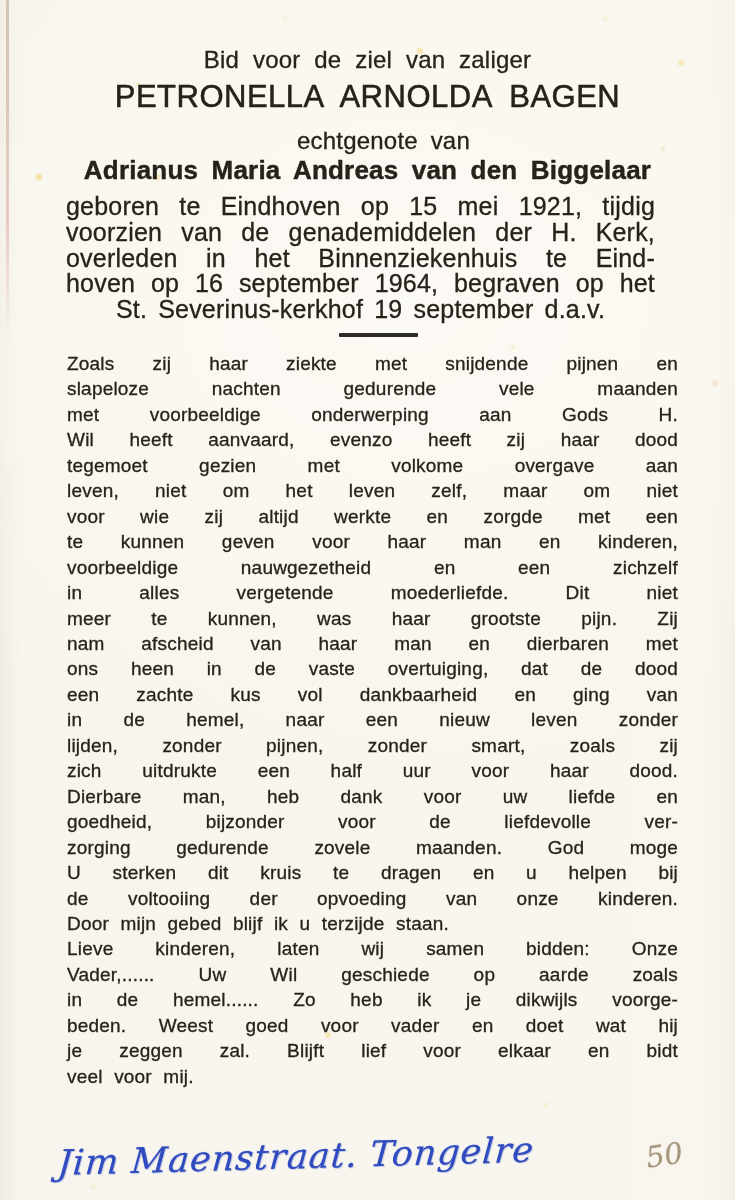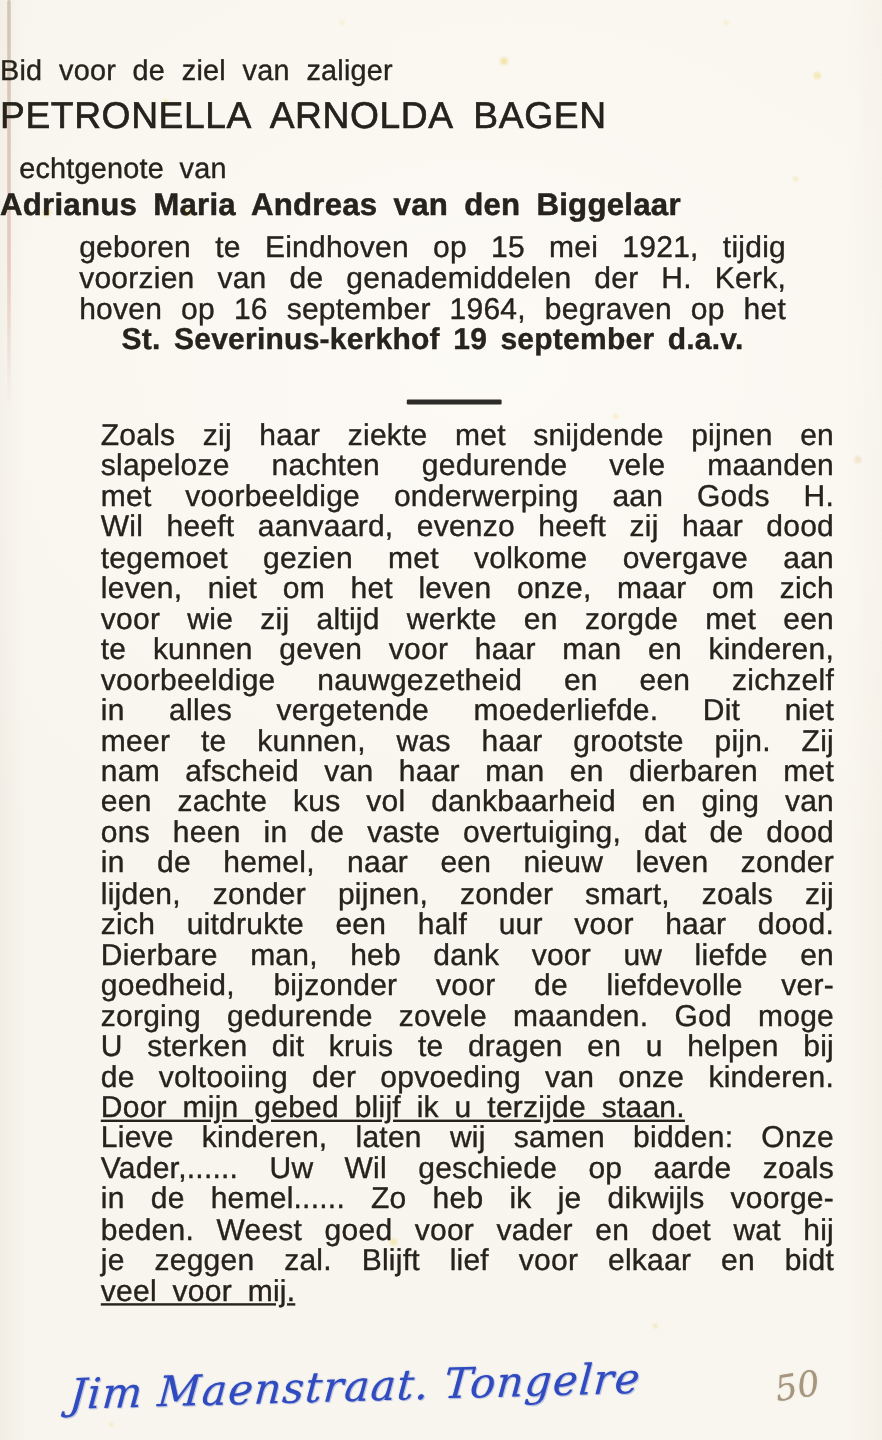--- a/index.html
+++ b/index.html
@@ -42,45 +42,45 @@
       182px 642px 2px 1px rgba(240,212,110,.25),
       92px 1186px 2px 1px rgba(240,212,110,.28),
       604px 18px 2px 1px rgba(240,212,110,.30),
       284px 18px 2px 1px rgba(244,220,130,.28);
   }
   .print{
     position:absolute;left:0;top:0;width:735px;
     -webkit-text-stroke:0.3px #26221c;
     letter-spacing:.2px;
   }
-  .hdr{position:absolute;left:0;width:735px;text-align:left;white-space:nowrap;}
+  .hdr{position:absolute;left:0;width:735px;text-align:center;white-space:nowrap;}
   .bid    {top:46px; font-size:24px; word-spacing:7px;}
   .name   {top:79px; font-size:31px; font-weight:normal; word-spacing:9px; letter-spacing:.5px;
            -webkit-text-stroke:0.5px #1d1914;}
   .rel    {top:127px;font-size:24px; word-spacing:6px;margin-left:16px;}
   .spouse {top:155px;font-size:26px; font-weight:bold; word-spacing:6px;
            -webkit-text-stroke:0.4px #1d1914;}
   .vitals{
     position:absolute;left:66px;top:194px;width:589px;
     font-size:25px;line-height:25.8px;
   }
   .divider{
     position:absolute;left:339px;top:333px;width:79px;height:4px;
     background:#2c2b27;border-radius:1px;
   }
   .bodytext{
-    position:absolute;left:84px;top:351px;width:611px;
-    font-size:25px;line-height:25.45px;
+    position:absolute;left:67px;top:351px;width:611px;
+    font-size:19px;line-height:25.45px;
   }
   .line{
     text-align:justify;text-align-last:justify;
     white-space:normal;
   }
-  .line.left{text-align:right;text-align-last:left;word-spacing:6px;text-decoration:underline;}
-  .line.center{text-align:right;text-align-last:center;word-spacing:4px;font-weight:bold;}
+  .line.left{text-align:right;text-align-last:left;word-spacing:6px;}
+  .line.center{text-align:right;text-align-last:center;word-spacing:4px;}
   .handwriting{
     position:absolute;left:58px;top:1143px;width:520px;
     font-family:"DejaVu Serif","Liberation Serif",serif;
     font-style:italic;
     font-size:35px;
     color:#2f4bbf;
     transform:rotate(-1.6deg) skewX(-6deg);
     transform-origin:left center;
     letter-spacing:1px;
     white-space:nowrap;
@@ -110,41 +110,42 @@
 
     <div class="hdr name">PETRONELLA ARNOLDA BAGEN</div>
 
     <div class="hdr rel">echtgenote van</div>
 
     <div class="hdr spouse">Adrianus Maria Andreas van den Biggelaar</div>
 
     <div class="vitals">
         <div class="line">geboren te Eindhoven op 15 mei 1921, tijdig</div>
         <div class="line">voorzien van de genademiddelen der H. Kerk,</div>
+        <div class="line">overleden in het Binnenziekenhuis te Eind-</div>
         <div class="line">hoven op 16 september 1964, begraven op het</div>
         <div class="line center">St. Severinus-kerkhof 19 september d.a.v.</div>
       </div>
 
     <div class="divider"></div>
 
     <div class="bodytext">
         <div class="line">Zoals zij haar ziekte met snijdende pijnen en</div>
         <div class="line">slapeloze nachten gedurende vele maanden</div>
         <div class="line">met voorbeeldige onderwerping aan Gods H.</div>
         <div class="line">Wil heeft aanvaard, evenzo heeft zij haar dood</div>
         <div class="line">tegemoet gezien met volkome overgave aan</div>
-        <div class="line">leven, niet om het leven onze, maar om zich</div>
+        <div class="line">leven, niet om het leven zelf, maar om niet</div>
         <div class="line">voor wie zij altijd werkte en zorgde met een</div>
         <div class="line">te kunnen geven voor haar man en kinderen,</div>
         <div class="line">voorbeeldige nauwgezetheid en een zichzelf</div>
         <div class="line">in alles vergetende moederliefde. Dit niet</div>
         <div class="line">meer te kunnen, was haar grootste pijn. Zij</div>
         <div class="line">nam afscheid van haar man en dierbaren met</div>
+        <div class="line">ons heen in de vaste overtuiging, dat de dood</div>
         <div class="line">een zachte kus vol dankbaarheid en ging van</div>
-        <div class="line">ons heen in de vaste overtuiging, dat de dood</div>
         <div class="line">in de hemel, naar een nieuw leven zonder</div>
         <div class="line">lijden, zonder pijnen, zonder smart, zoals zij</div>
         <div class="line">zich uitdrukte een half uur voor haar dood.</div>
         <div class="line">Dierbare man, heb dank voor uw liefde en</div>
         <div class="line">goedheid, bijzonder voor de liefdevolle ver-</div>
         <div class="line">zorging gedurende zovele maanden. God moge</div>
         <div class="line">U sterken dit kruis te dragen en u helpen bij</div>
         <div class="line">de voltooiing der opvoeding van onze kinderen.</div>
         <div class="line left">Door mijn gebed blijf ik u terzijde staan.</div>
         <div class="line">Lieve kinderen, laten wij samen bidden: Onze</div>

